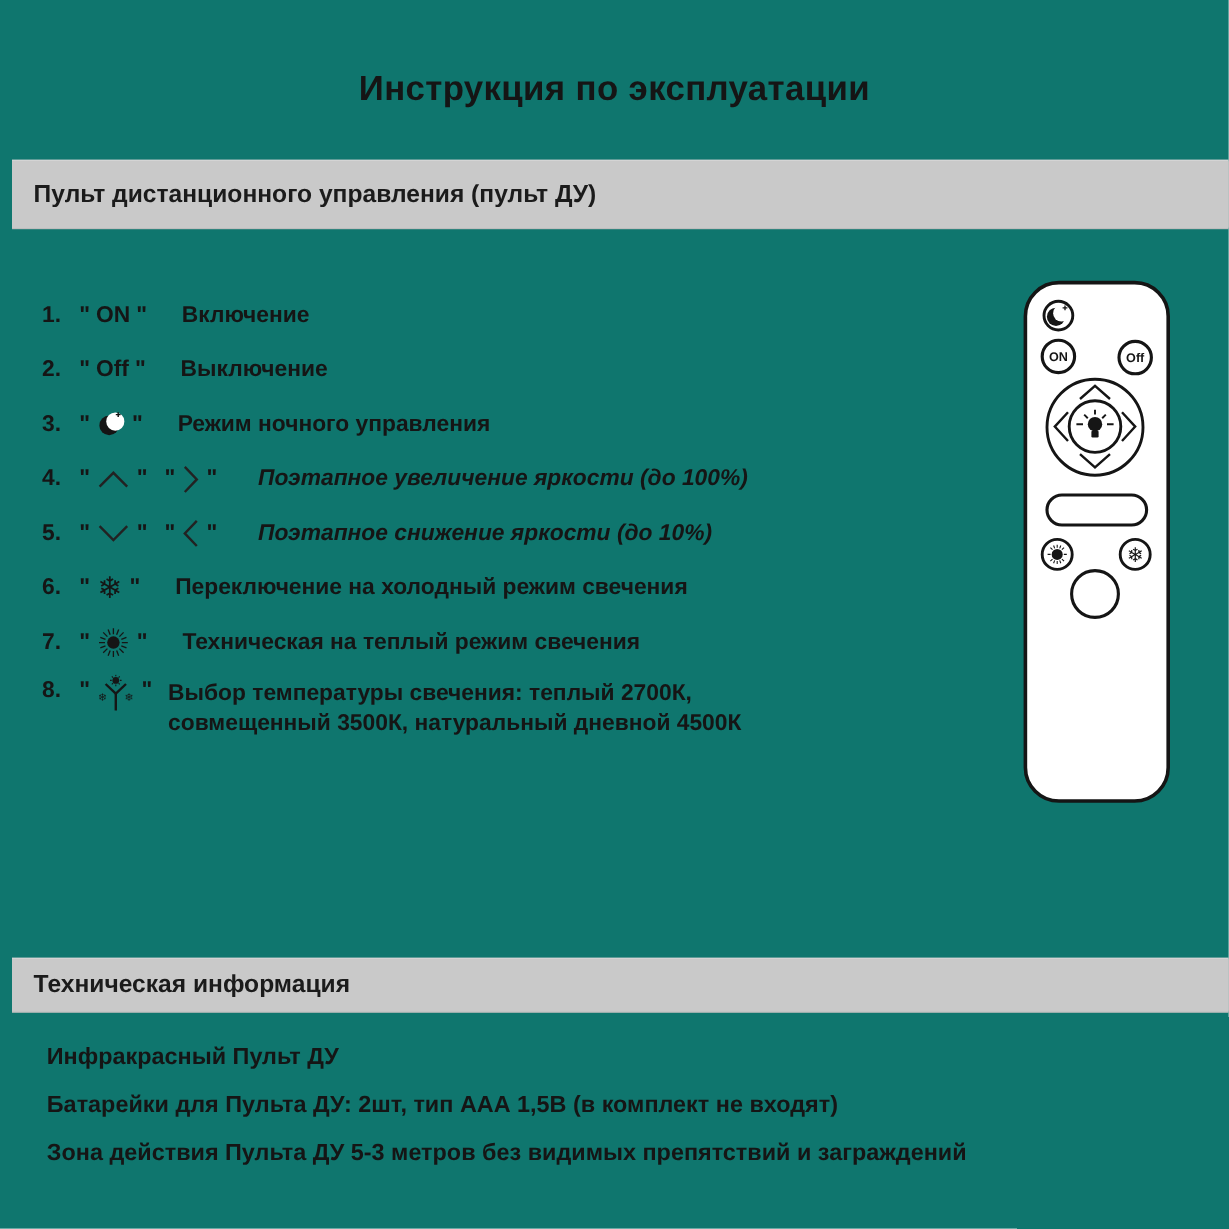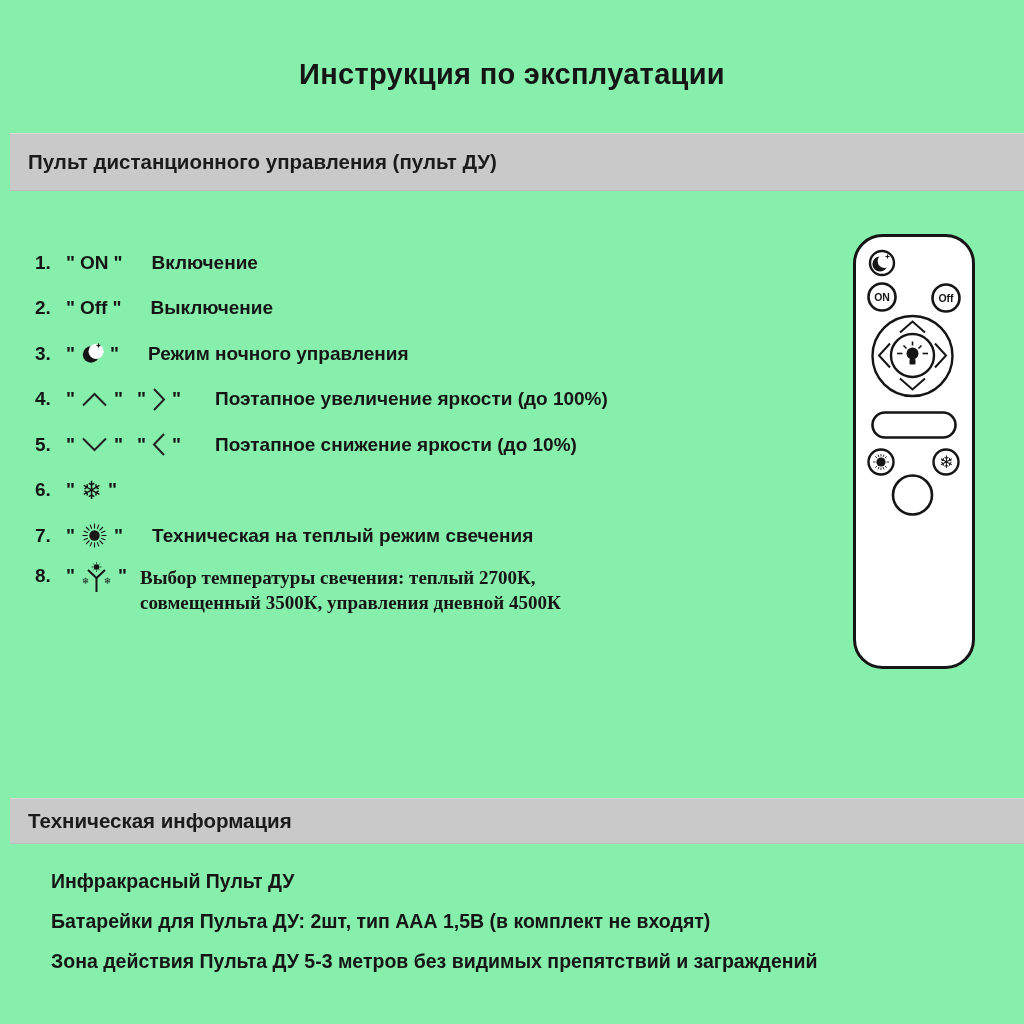--- a/index.html
+++ b/index.html
@@ -1,18 +1,18 @@
 <!DOCTYPE html>
 <html><head>
 <meta charset="utf-8">
 <style>
   html,body { margin:0; padding:0; background:#ffffff; }
   .page {
     position:relative; width:1024px; height:1024px; overflow:hidden;
-    background:#86efac; color:#151515;
+    background:#0f766e; color:#151515;
     font-family:"Liberation Sans","DejaVu Sans",sans-serif; font-weight:bold;
   }
   .title {
     position:absolute; top:58px; left:0; width:100%;
     text-align:center; font-size:29px; letter-spacing:0.3px;
   }
   .section-bar {
     position:absolute; left:10px; right:0; background:#c9c9c9;
     display:flex; align-items:center; padding-left:18px; box-sizing:border-box;
     font-size:20.5px; color:#1b1b1b;
@@ -25,29 +25,29 @@
   ul.remote-list li {
     display:flex; align-items:center; height:45.5px; font-size:19px; white-space:nowrap;
   }
   ul.remote-list li.two-line { height:auto; align-items:flex-start; padding-top:6px; }
   .num { width:27px; flex:0 0 auto; }
   .q { margin:0 4px; flex:0 0 auto; }
   .sym { margin:0 1px; flex:0 0 auto; }
   .ic { display:flex; align-items:center; justify-content:center; flex:0 0 auto; margin:0 2px; }
   .char-icon { font-size:25px; line-height:20px; margin:0 2px; flex:0 0 auto; }
   .desc { margin-left:9px;padding-left:16px; }
-  .desc-wide { margin-left:14px; }
+  .desc-wide { margin-left:14px;font-style:italic; }
   .pair-gap { width:6px; flex:0 0 auto; }
-  .desc-lines { margin-left:9px; line-height:25px;font-family:Liberation Serif, serif; }
+  .desc-lines { margin-left:9px; line-height:25px; }
   .two-line .ic { margin-top:-3px; }
 
   .remote { position:absolute; left:852px; top:233px; width:124px; height:440px; }
 
   .tech-lines { position:absolute; left:35px; top:869px; font-size:19.5px; }
-  .tech-lines p { margin:0 0 16px 16px; line-height:24px; white-space:nowrap; }
+  .tech-lines p { margin:0 0 16px 4px; line-height:24px; white-space:nowrap; }
 
   svg text { font-family:"Liberation Sans","DejaVu Sans",sans-serif; font-weight:bold; }
 </style>
 </head>
 <body>
 
 <div class="page">
 
   <div class="title">Инструкция по эксплуатации</div>
 
@@ -126,20 +126,21 @@
       </span>
       <span class="q">"</span>
       <span class="desc desc-wide">Поэтапное снижение яркости (до 10%)</span>
     </li>
 
     <li>
       <span class="num">6.</span>
       <span class="q">"</span>
       <span class="char-icon">❄</span>
       <span class="q">"</span>
+      <span class="desc">Переключение на холодный режим свечения</span>
     </li>
 
     <li>
       <span class="num">7.</span>
       <span class="q">"</span>
       <span class="ic">
         <svg width="27" height="27" viewBox="-13.5 -13.5 27 27">
           <circle cx="0" cy="0" r="5.2" fill="#151515"></circle>
           <g stroke="#151515" stroke-width="1.1">
             <line x1="0" y1="-7" x2="0" y2="-12"></line>
@@ -186,21 +187,21 @@
             <line x1="12.2" y1="8.3" x2="13.2" y2="7.3"></line>
               <line x1="18.8" y1="8.3" x2="17.8" y2="7.3"></line>
           </g>
           <text x="4.5" y="22" font-size="9" text-anchor="middle" fill="#151515">❄</text>
           <text x="26.5" y="22" font-size="9" text-anchor="middle" fill="#151515">❄</text>
         </svg>
       </span>
       <span class="q">"</span>
       <span class="desc-lines">
         <div>Выбор температуры свечения: теплый 2700К,</div>
-        <div>совмещенный 3500К, управления дневной 4500К</div>
+        <div>совмещенный 3500К, натуральный дневной 4500К</div>
       </span>
     </li>
   </ul>
 
   <div class="remote">
     <svg width="124" height="440" viewBox="0 0 124 440">
       <rect x="2.5" y="2.5" width="119" height="432" rx="28" fill="#ffffff" stroke="#151515" stroke-width="3"></rect>
 
       <g>
         <circle cx="30" cy="30" r="12" fill="none" stroke="#151515" stroke-width="2.4"></circle>

